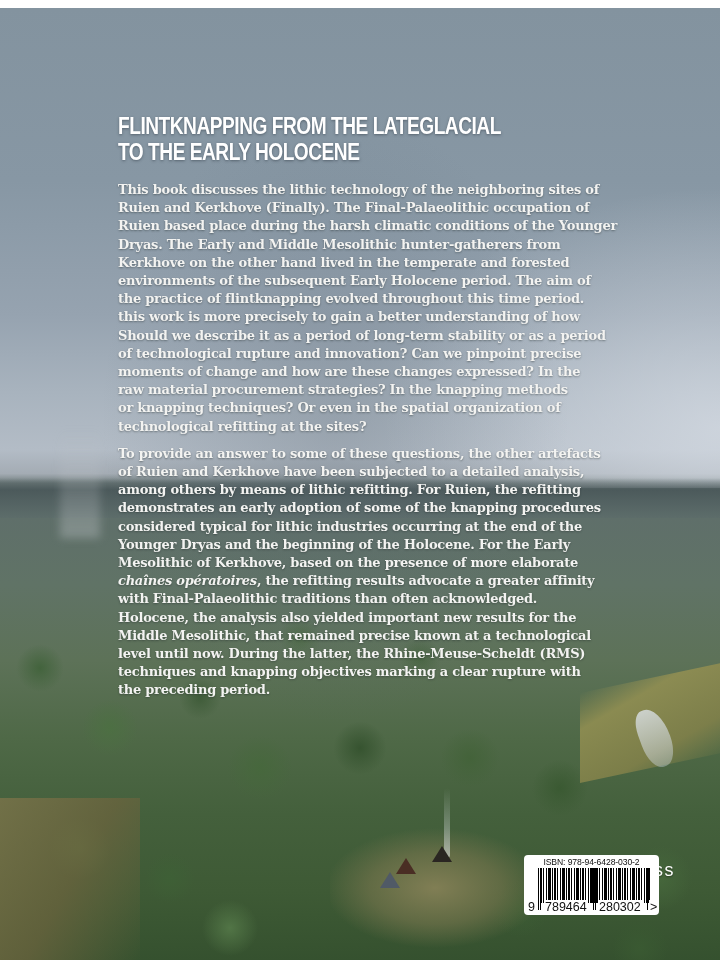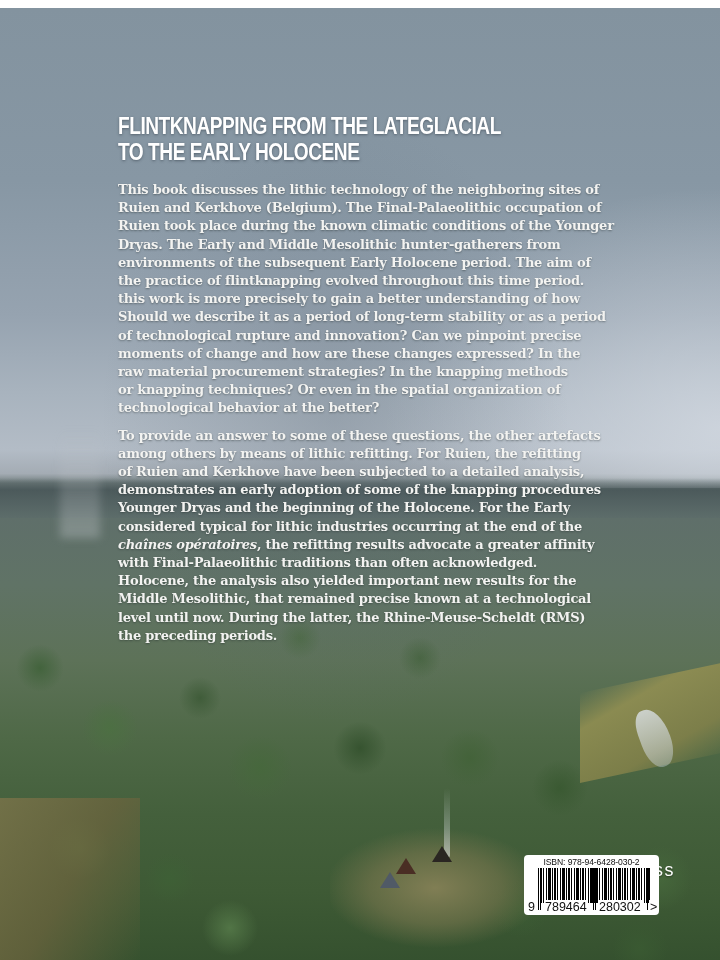--- a/index.html
+++ b/index.html
@@ -244,46 +244,49 @@
 
   <div class="content">
     <h1 class="title">
       <span class="line">FLINTKNAPPING FROM THE LATEGLACIAL</span>
       <span class="line">TO THE EARLY HOLOCENE</span>
     </h1>
 
     <div class="body-text">
       <p class="para">
         <span class="line">This book discusses the lithic technology of the neighboring sites of</span>
-        <span class="line">Ruien and Kerkhove (Belgium). The Final-Palaeolithic occupation of</span>
-        <span class="line">Ruien took place during the known climatic conditions of the Younger</span>
+        <span class="line">Ruien and Kerkhove (Finally). The Final-Palaeolithic occupation of</span>
+        <span class="line">Ruien based place during the harsh climatic conditions of the Younger</span>
         <span class="line">Dryas. The Early and Middle Mesolithic hunter-gatherers from</span>
+        <span class="line">Kerkhove on the other hand lived in the temperate and forested</span>
         <span class="line">environments of the subsequent Early Holocene period. The aim of</span>
         <span class="line">the practice of flintknapping evolved throughout this time period.</span>
         <span class="line">this work is more precisely to gain a better understanding of how</span>
         <span class="line">Should we describe it as a period of long-term stability or as a period</span>
         <span class="line">of technological rupture and innovation? Can we pinpoint precise</span>
         <span class="line">moments of change and how are these changes expressed? In the</span>
         <span class="line">raw material procurement strategies? In the knapping methods</span>
         <span class="line">or knapping techniques? Or even in the spatial organization of</span>
-        <span class="line">technological behavior at the better?</span>
+        <span class="line">technological refitting at the sites?</span>
       </p>
       <p class="para">
         <span class="line">To provide an answer to some of these questions, the other artefacts</span>
+        <span class="line">of Ruien and Kerkhove have been subjected to a detailed analysis,</span>
         <span class="line">among others by means of lithic refitting. For Ruien, the refitting</span>
-        <span class="line">of Ruien and Kerkhove have been subjected to a detailed analysis,</span>
         <span class="line">demonstrates an early adoption of some of the knapping procedures</span>
+        <span class="line">considered typical for lithic industries occurring at the end of the</span>
         <span class="line">Younger Dryas and the beginning of the Holocene. For the Early</span>
-        <span class="line">considered typical for lithic industries occurring at the end of the</span>
+        <span class="line">Mesolithic of Kerkhove, based on the presence of more elaborate</span>
         <span class="line"><span class="italic">chaînes opératoires</span><span>, the refitting results advocate a greater affinity</span></span>
         <span class="line">with Final-Palaeolithic traditions than often acknowledged.</span>
         <span class="line">Holocene, the analysis also yielded important new results for the</span>
         <span class="line">Middle Mesolithic, that remained precise known at a technological</span>
         <span class="line">level until now. During the latter, the Rhine-Meuse-Scheldt (RMS)</span>
-        <span class="line">the preceding periods.</span>
+        <span class="line">techniques and knapping objectives marking a clear rupture with</span>
+        <span class="line">the preceding period.</span>
       </p>
     </div>
   </div>
 
   <div class="publisher">
     <span class="bold">sidestone</span><span class="light">press</span>
   </div>
 
   <div class="barcode-box">
     <div class="isbn-text">ISBN: 978-94-6428-030-2</div>

